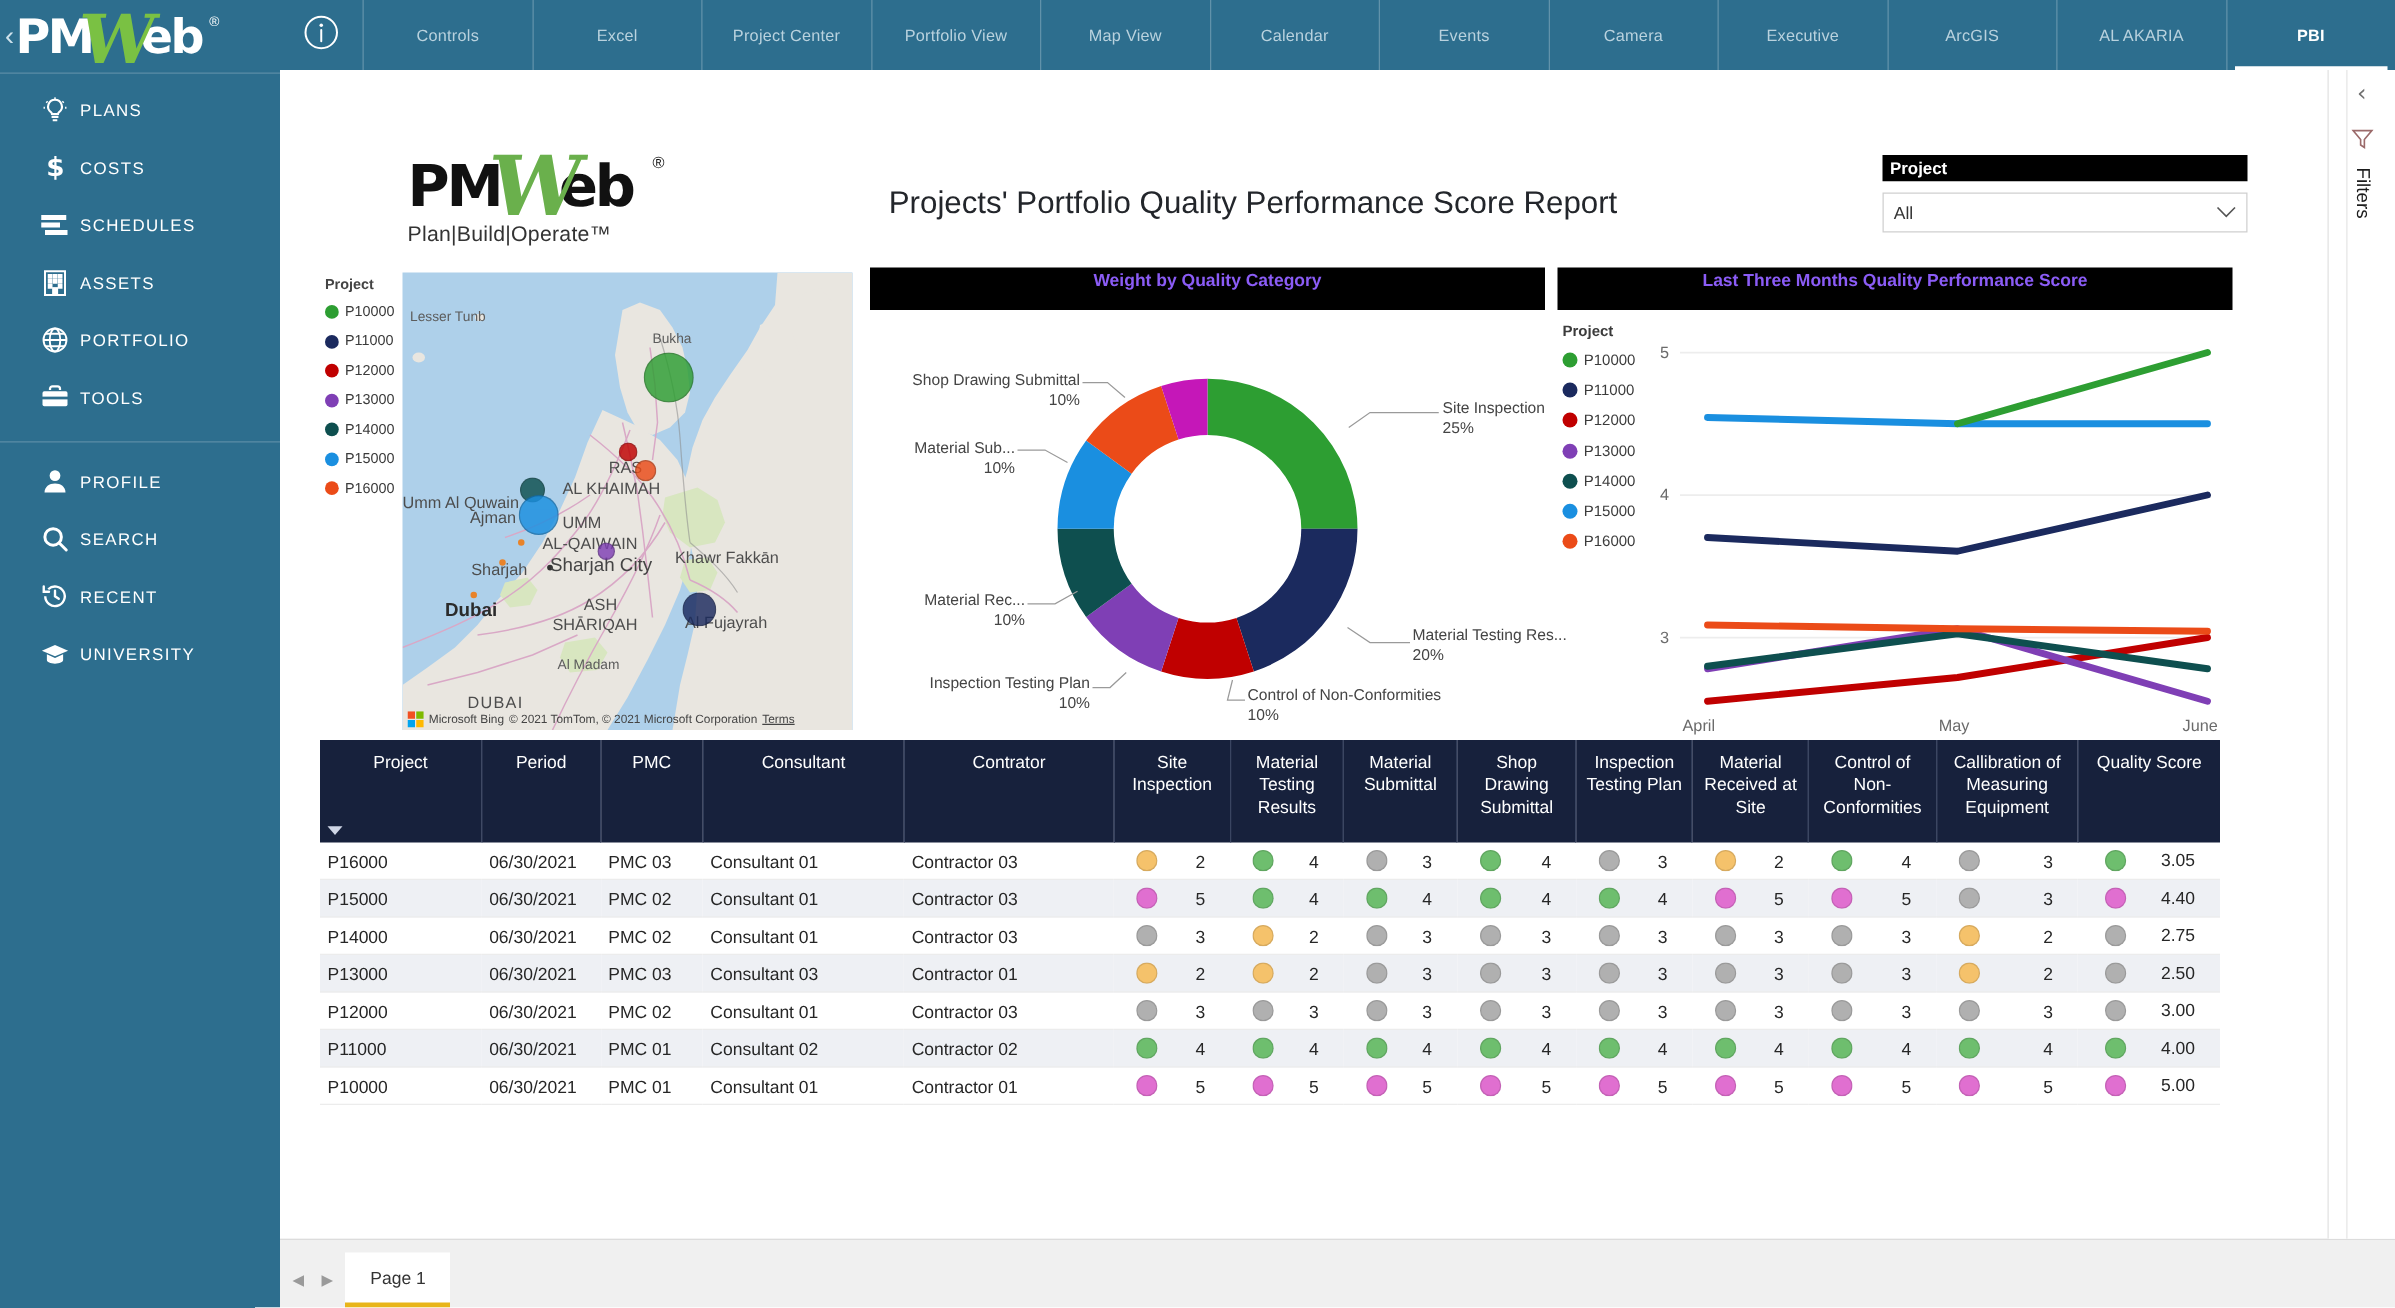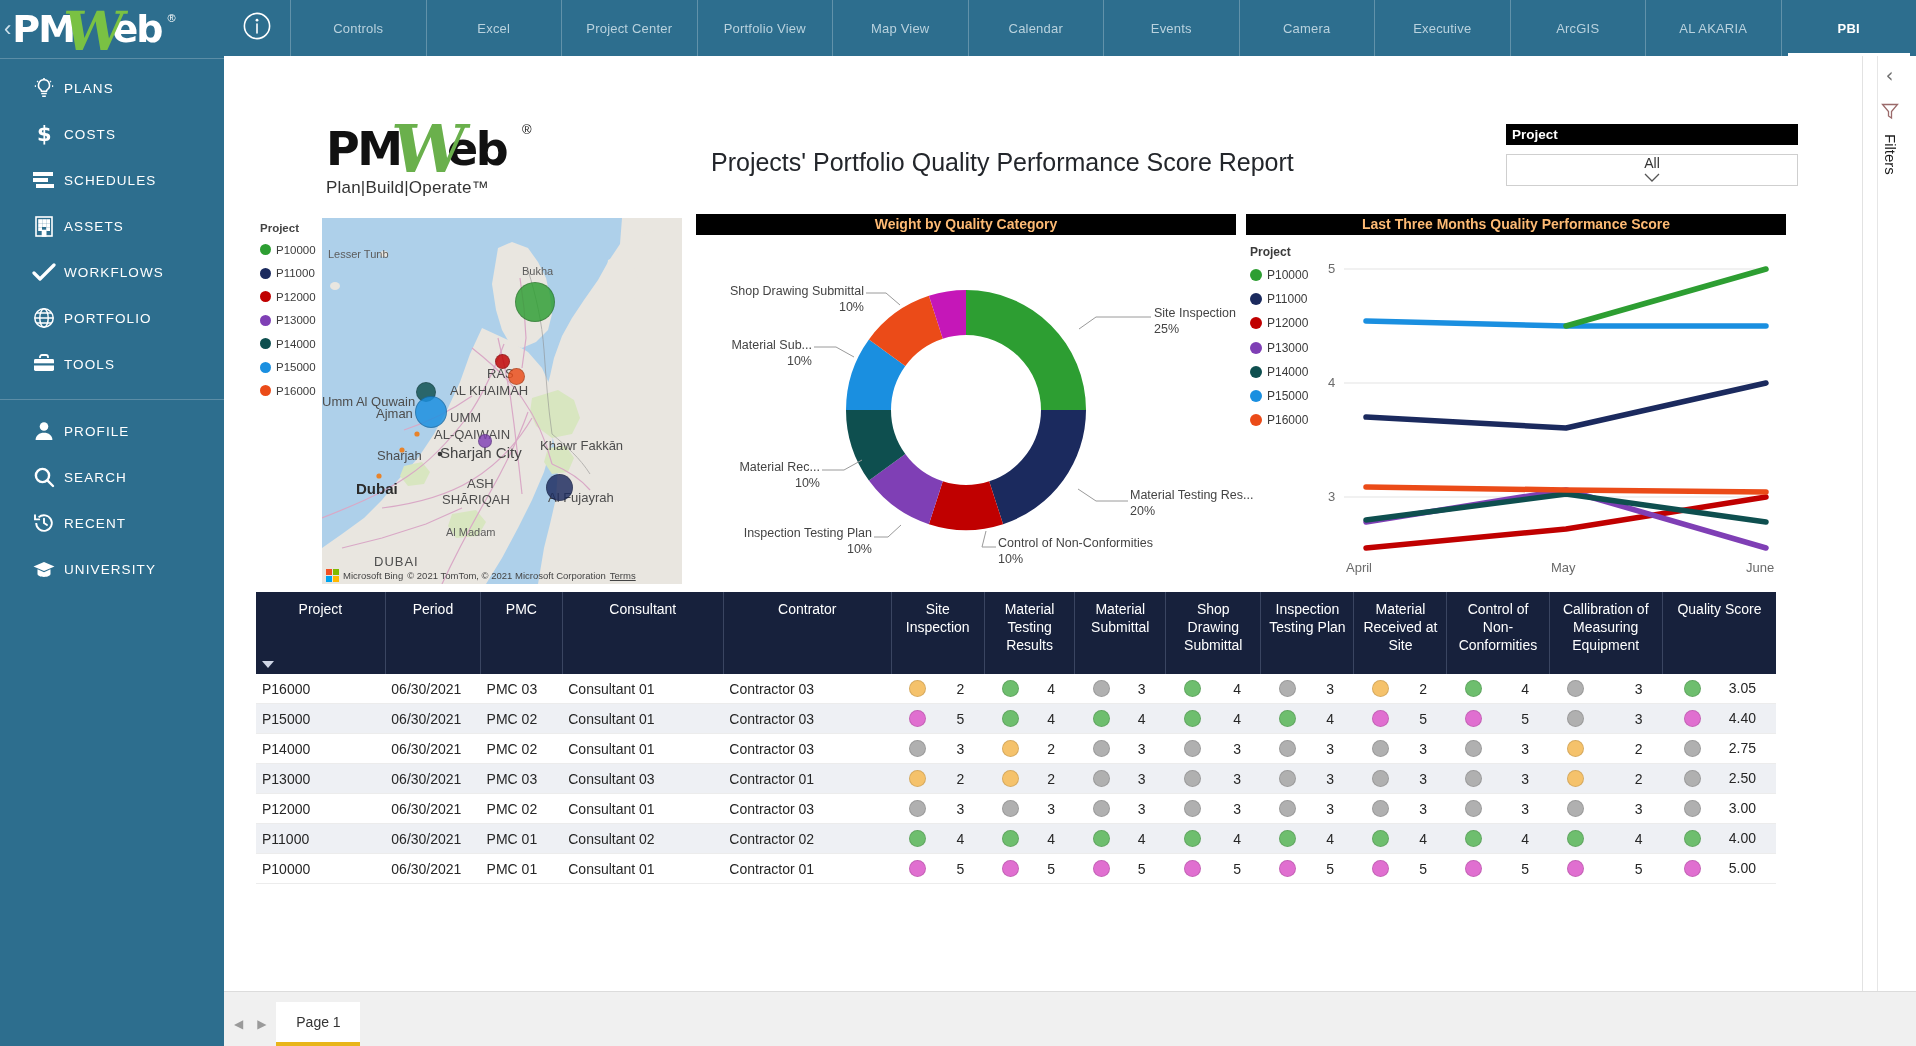--- a/index.html
+++ b/index.html
@@ -104,29 +104,29 @@
   }
 
   
   #slicer { position: absolute; right: 58px; top: 60px; width: 292px; }
   #slicer-title {
     background: #000000; color: #ffffff; font-size: 13.5px; font-weight: bold;
     padding: 3px 6px; height: 21px;
   }
   #slicer-box {
     margin-top: 9px; height: 32px; border: 1px solid #cfcfcf; background: #fff;
-    display: flex; align-items: center; padding: 0 8px; cursor: pointer; flex-direction: column;
+    display: flex; align-items: center; padding: 0 8px; cursor: pointer;
   }
   #slicer-value { font-size: 14px; color: #333; flex: 1; }
   #slicer-caret { color: #555; font-size: 13px; }
 
   
   .panel-title {
-    background: #000000; color: #fdba74; font-size: 14px; font-weight: bold;
-    text-align: center; height: 21px; line-height: 21px;
+    background: #000000; color: #8b5cf6; font-size: 14px; font-weight: bold;
+    text-align: center; height: 34px; line-height: 21px;
   }
 
   
   #map-visual { position: absolute; left: 0px; top: 150px; width: 426px; height: 370px; }
   #map-legend { position: absolute; left: 4px; top: 8px; width: 58px; }
   #map-legend-title { font-size: 11.5px; font-weight: bold; color: #444; margin-bottom: 4px; }
   .lg-row { display: flex; align-items: center; height: 23.5px; }
   .lg-dot { width: 11px; height: 11px; border-radius: 50%; margin-right: 5px; flex:0 0 11px;}
   .lg-lbl { font-size: 11.5px; color: #3b3b3b; white-space: nowrap; }
   #map-canvas {
@@ -283,28 +283,20 @@
               <rect x="6" y="9" width="2.2" height="2.2"></rect>
               <rect x="10" y="9" width="2.2" height="2.2"></rect>
               <rect x="14" y="9" width="2.2" height="2.2"></rect>
               <rect x="6" y="13" width="2.2" height="2.2"></rect>
               <rect x="14" y="13" width="2.2" height="2.2"></rect>
               <rect x="9.5" y="15.5" width="3.2" height="5.5"></rect>
             </g>
           </svg>
         </span>
       <span class="nav-lbl">ASSETS</span>
-    </div>
-    <div class="nav-item">
-      <span class="nav-ico">
-          <svg width="24" height="20" viewBox="0 0 24 20" fill="none" stroke="#fff" stroke-width="3.2" stroke-linecap="round" stroke-linejoin="round">
-            <path d="M2 11l6 6L22 3"></path>
-          </svg>
-        </span>
-      <span class="nav-lbl">WORKFLOWS</span>
     </div>
     <div class="nav-item">
       <span class="nav-ico">
           <svg width="22" height="22" viewBox="0 0 22 22" fill="none" stroke="#fff" stroke-width="1.5">
             <circle cx="11" cy="11" r="9.2"></circle>
             <ellipse cx="11" cy="11" rx="4.2" ry="9.2"></ellipse>
             <path d="M1.8 11h18.4M3.4 6h15.2M3.4 16h15.2"></path>
           </svg>
         </span>
       <span class="nav-lbl">PORTFOLIO</span>

